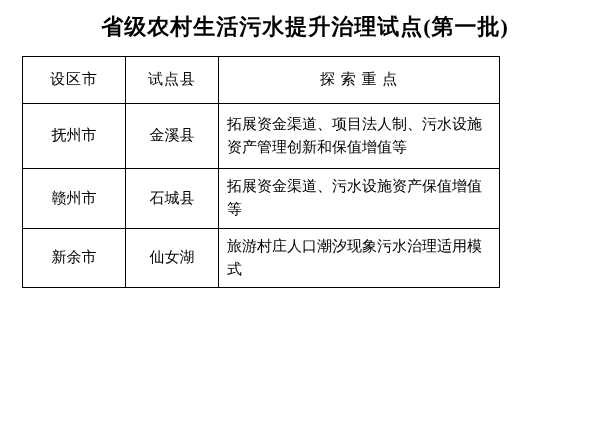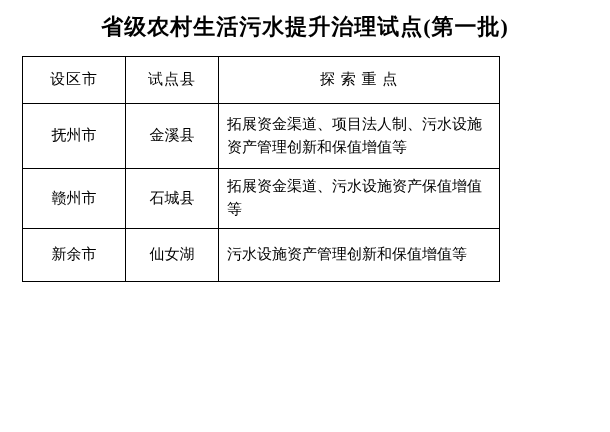--- a/index.html
+++ b/index.html
@@ -84,19 +84,19 @@
           <td class="col-focus">拓展资金渠道、项目法人制、污水设施资产管理创新和保值增值等</td>
         </tr>
         <tr class="row-short">
           <td class="col-city">赣州市</td>
           <td class="col-county">石城县</td>
           <td class="col-focus">拓展资金渠道、污水设施资产保值增值等</td>
         </tr>
         <tr class="row-short">
           <td class="col-city">新余市</td>
           <td class="col-county">仙女湖</td>
-          <td class="col-focus">污水设施资产管理创新和保值增值等</td>
+          <td class="col-focus">旅游村庄人口潮汐现象污水治理适用模式</td>
         </tr>
       </tbody>
     </table>
   </div>
 
 </div>
 
 </body></html>

